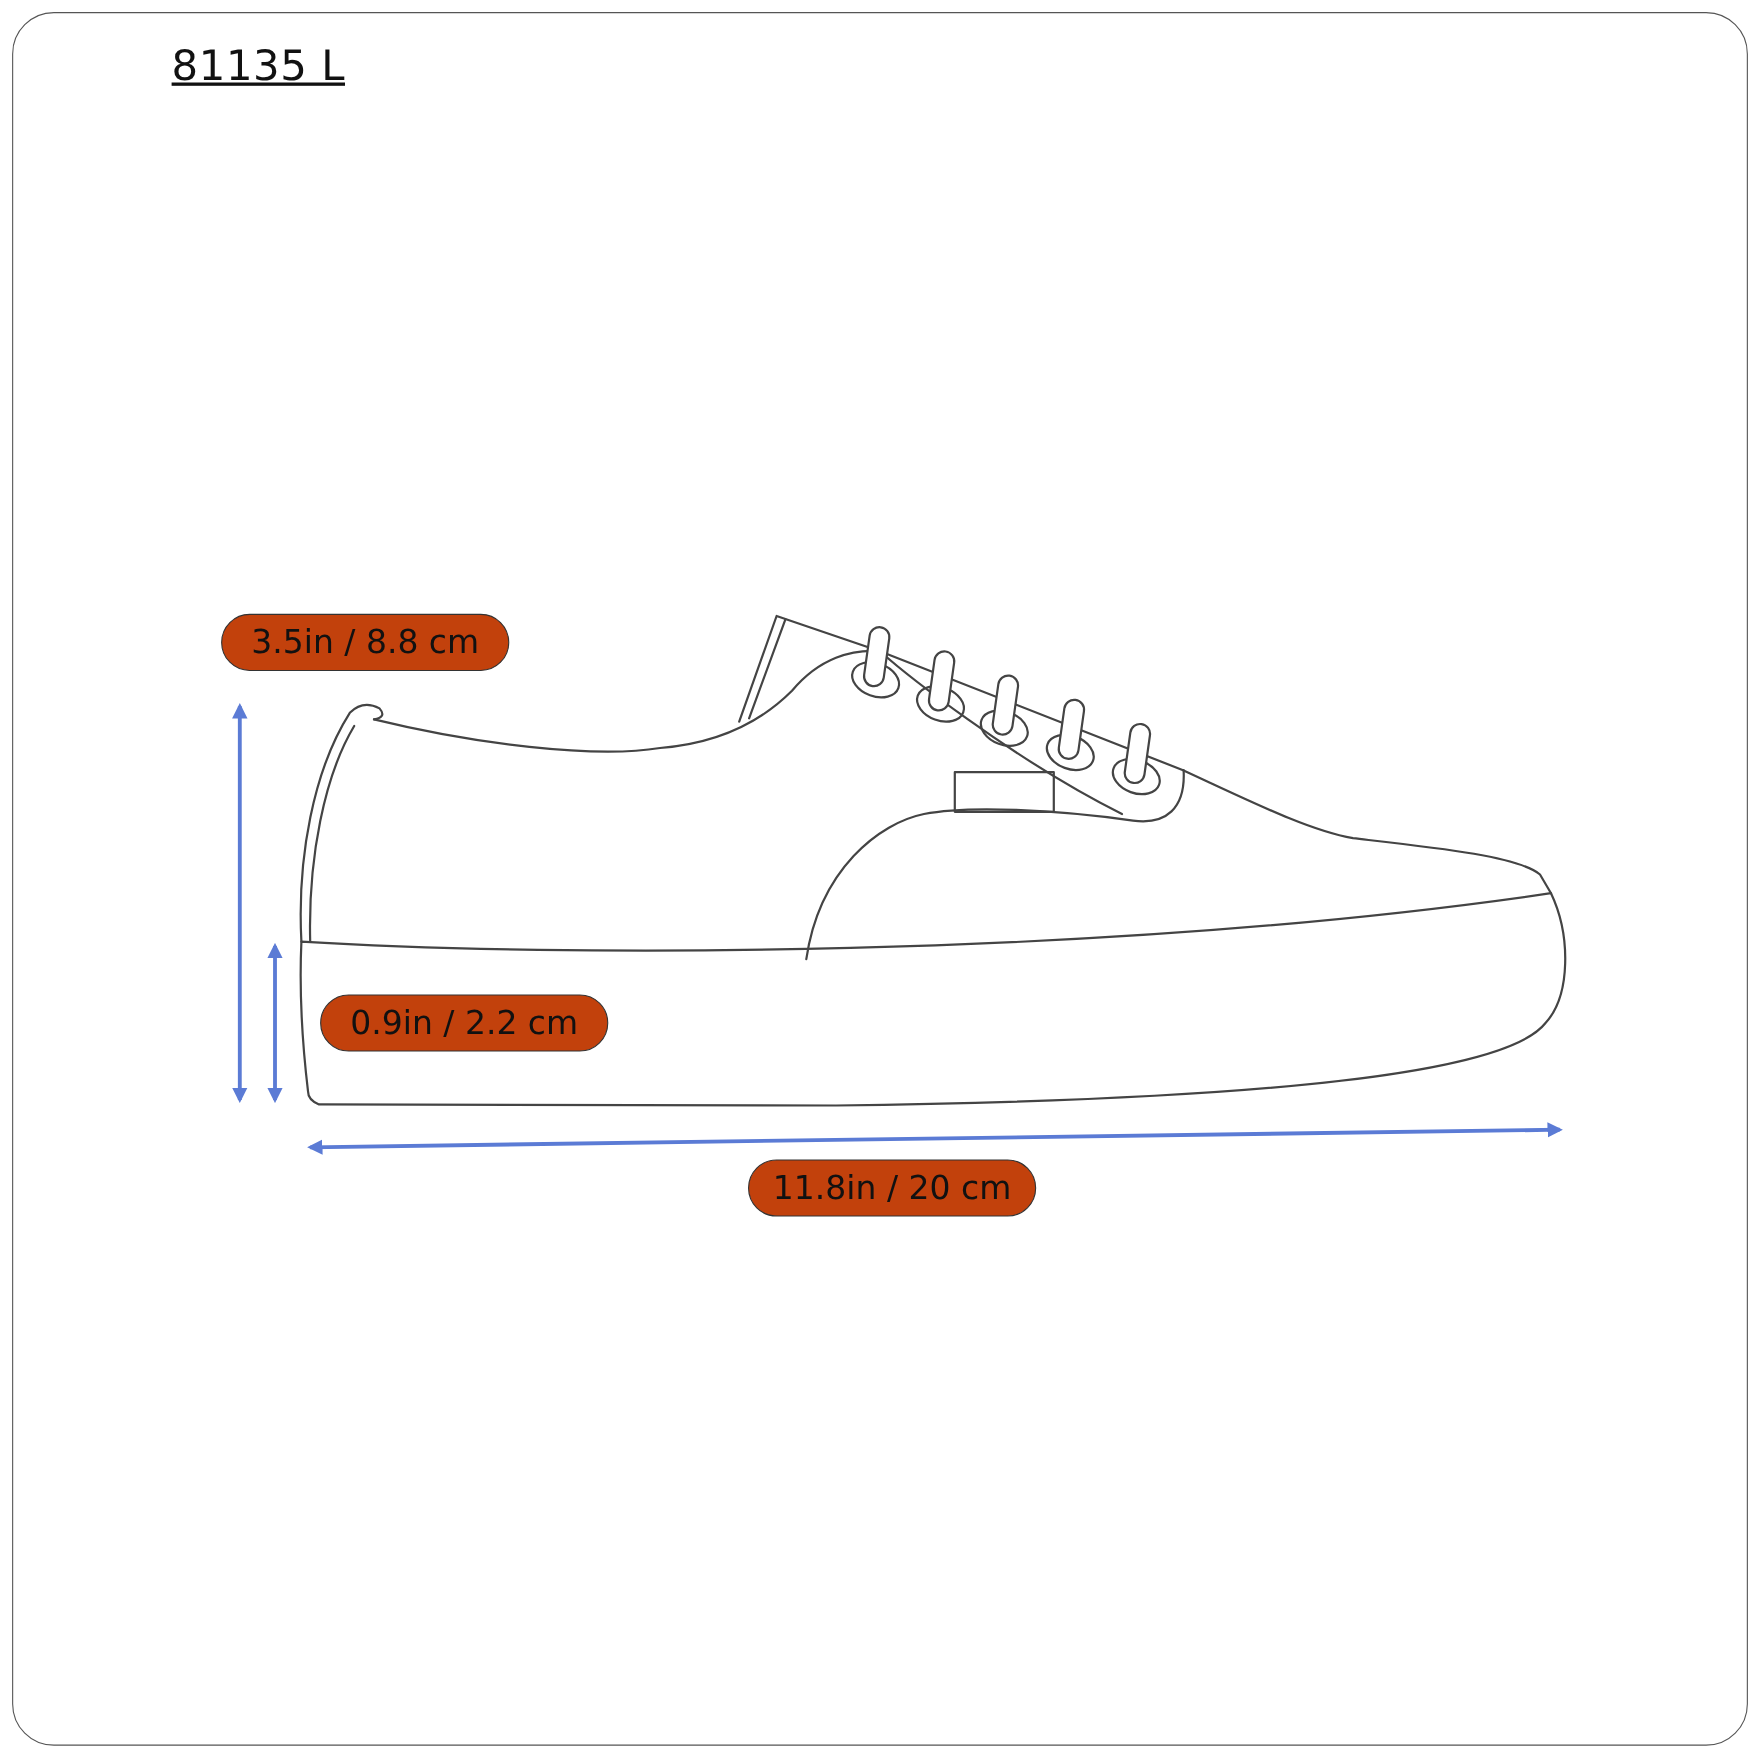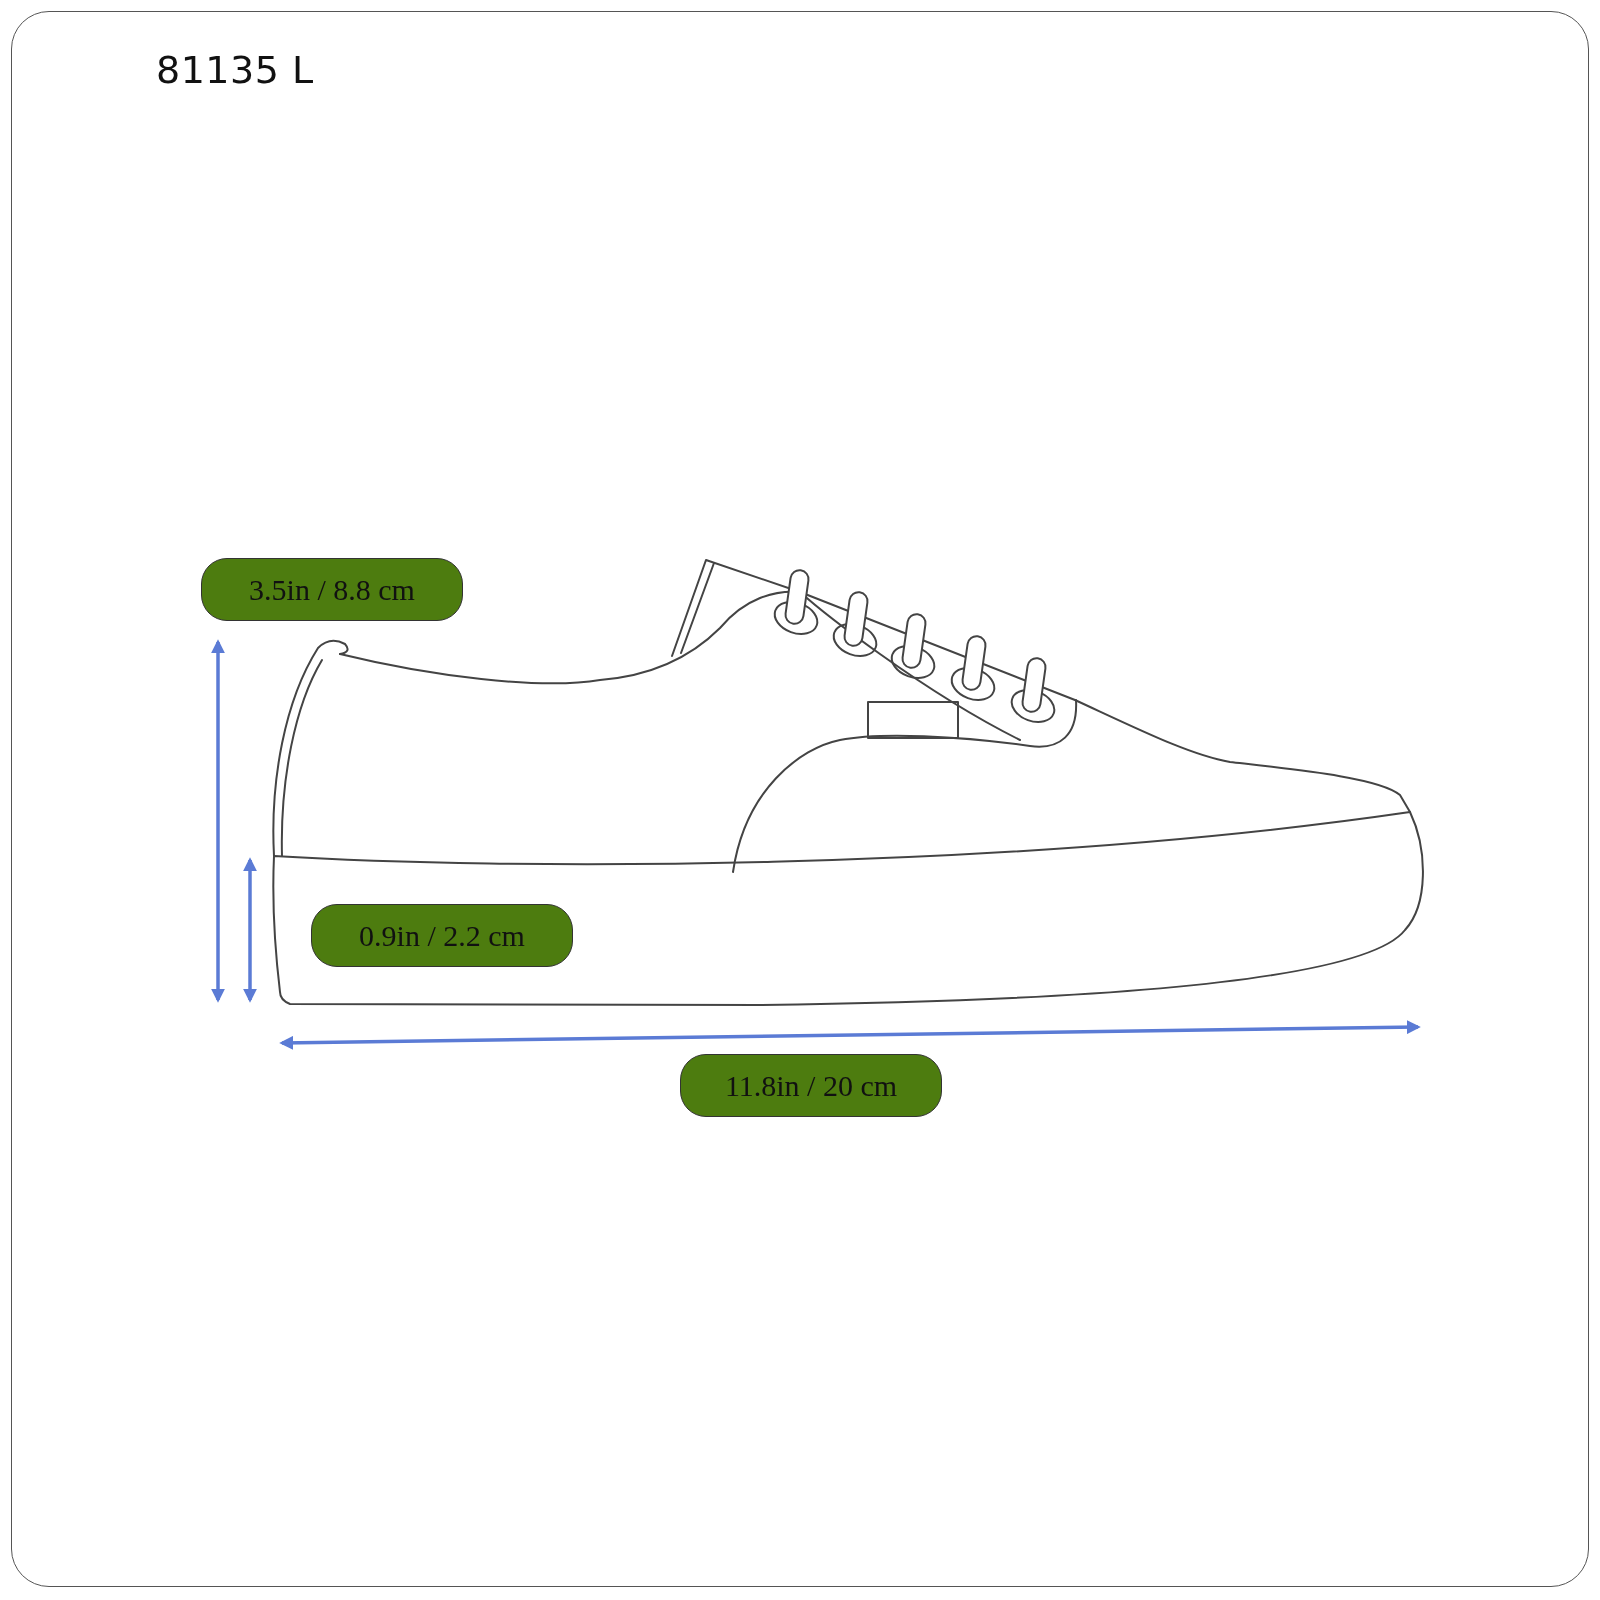--- a/index.html
+++ b/index.html
@@ -1,24 +1,24 @@
 <!DOCTYPE html>
 <html><head>
   <meta charset="utf-8">
   <style>
     html, body { margin: 0; padding: 0; background: #ffffff; }
     body { width: 1600px; height: 1600px; position: relative; overflow: hidden;
            font-family: "DejaVu Sans", "Liberation Sans", sans-serif; }
     .frame { position: absolute; left: 11px; top: 11px; width: 1578px; height: 1576px;
              border: 1.5px solid #555; border-radius: 38px; box-sizing: border-box; background: #fff; }
-    .title { position: absolute; left: 156px; top: 48px; font-size: 38px; color: #111; letter-spacing: 0.5px; }
+    .title { position: absolute; left: 156px; top: 38px; font-size: 38px; color: #111; letter-spacing: 0.5px; text-decoration: underline; }
     svg.drawing { position: absolute; left: 0; top: 0; }
-    .pill { position: absolute; height: 63px; border: 1.5px solid #333; border-radius: 26px;
-            background: #4d7c0f; box-sizing: border-box; display: flex; align-items: center;
-            justify-content: center; font-size: 30px; color: #111; white-space: nowrap; font-family: Liberation Serif, serif; }
+    .pill { position: absolute; height: 52px; border: 1.5px solid #333; border-radius: 26px;
+            background: #c2410c; box-sizing: border-box; display: flex; align-items: center;
+            justify-content: center; font-size: 30px; color: #111; white-space: nowrap; }
   </style>
 </head>
 <body>
 
 <div class="frame"></div>
 
 <div class="title">81135 L</div>
 
 <svg class="drawing" width="1600" height="1600" viewBox="0 0 1600 1600">
   <defs>
@@ -64,14 +64,14 @@
   </g>
 
   <g stroke="#5b7bd5" stroke-width="3.5" fill="none">
     <line x1="218" y1="642" x2="218" y2="1000" marker-start="url(#ah)" marker-end="url(#ah)"></line>
     <line x1="250" y1="860" x2="250" y2="1000" marker-start="url(#ah)" marker-end="url(#ah)"></line>
     <line x1="282" y1="1043" x2="1418" y2="1027" marker-start="url(#ah)" marker-end="url(#ah)"></line>
   </g>
 </svg>
 
 <div class="pill" style="left:201px; top:558px; width:262px;">3.5in / 8.8 cm</div>
-<div class="pill" style="left:311px; top:904px; width:262px;">0.9in / 2.2 cm</div>
+<div class="pill" style="left:291px; top:904px; width:262px;">0.9in / 2.2 cm</div>
 <div class="pill" style="left:680px; top:1054px; width:262px;">11.8in / 20 cm</div>
 
 </body></html>

